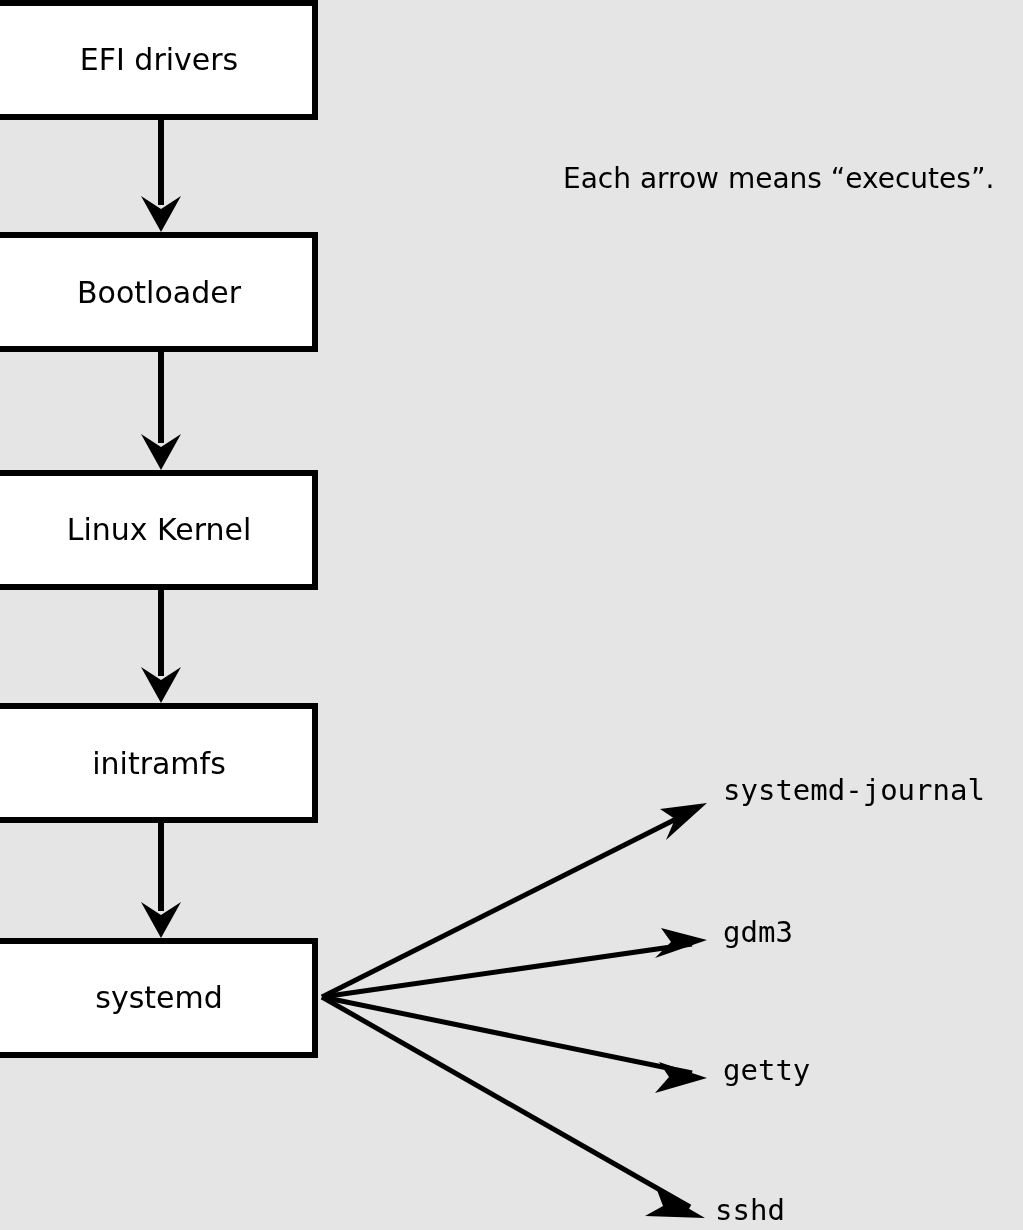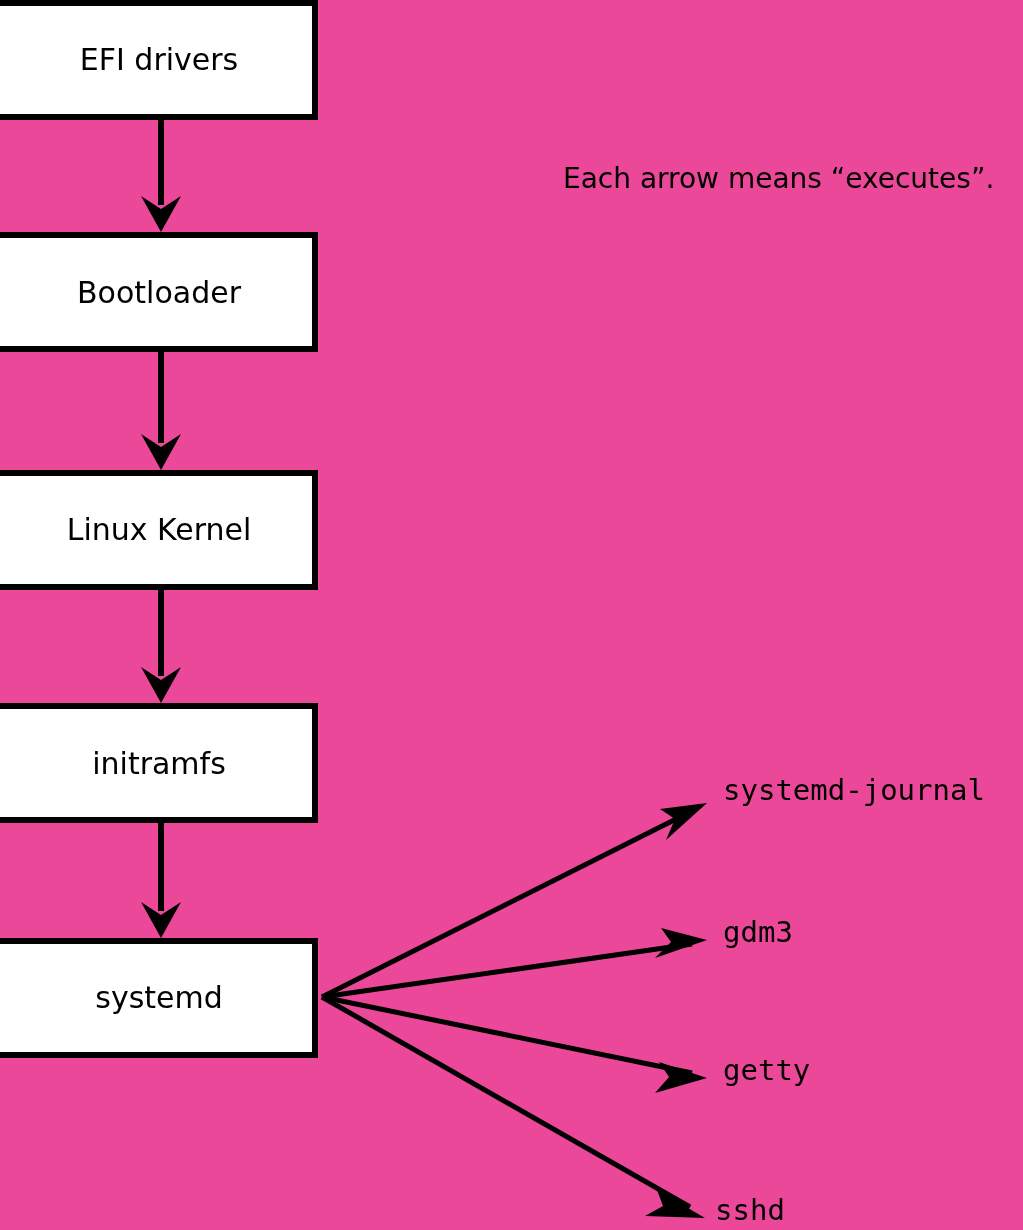--- a/index.html
+++ b/index.html
@@ -10,21 +10,21 @@
   }
   body {
     font-family: "DejaVu Sans", sans-serif;
     color: #000000;
   }
   #canvas {
     position: relative;
     width: 1023px;
     height: 1230px;
     overflow: hidden;
-    background: #ec4899;
+    background: #e5e5e5;
   }
   #diagram-svg {
     position: absolute;
     left: 0;
     top: 0;
     width: 1023px;
     height: 1230px;
   }
   .stage-box-rect {
     fill: #ffffff;

